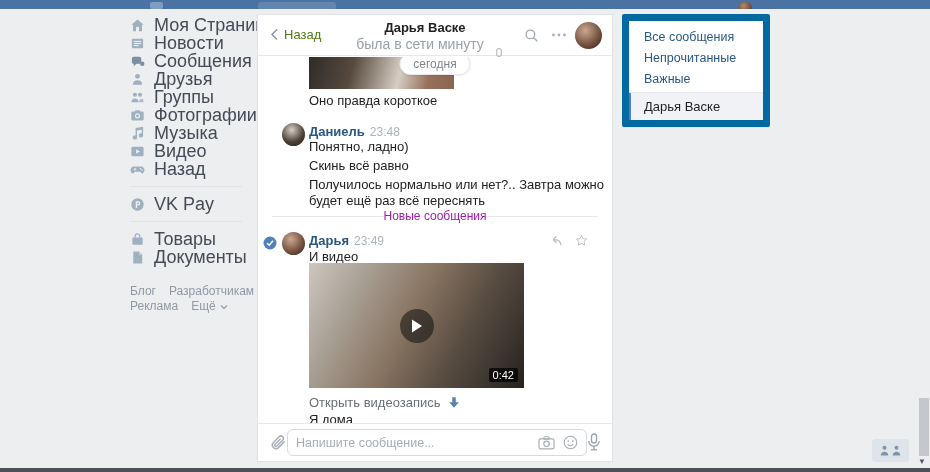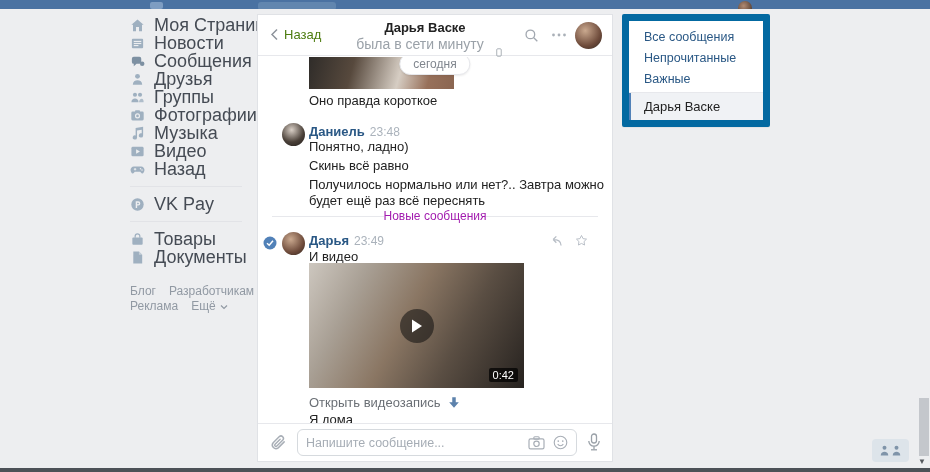--- a/index.html
+++ b/index.html
@@ -66,21 +66,21 @@
   .video-box { position:absolute; left:51px; top:206px; width:215px; height:125px; cursor:pointer;
                background:linear-gradient(118deg, #cdc7bf 0%, #a89f94 22%, #8a7663 45%, #5a4e43 68%, #26221f 100%); }
   .play-btn { position:absolute; left:50%; top:50%; transform:translate(-50%,-50%); width:34px; height:34px; border-radius:50%;
               background:rgba(15,15,15,.55); display:flex; align-items:center; justify-content:center; }
   .duration { position:absolute; right:6px; bottom:6px; background:rgba(0,0,0,.72); color:#fff; font-size:11px;
               padding:1px 4px; border-radius:2px; }
   .video-link { position:absolute; left:51px; top:338px; color:#6a6f75; display:flex; align-items:center; gap:6px; cursor:pointer; }
   .t2 { top:355px; }
 
   .input-bar { position:absolute; left:0; right:0; bottom:0; height:38px; background:#fff; border-top:1px solid #e7e8ec;
-               display:flex; align-items:center; padding:0 11px; gap:10px; }
+               display:flex; align-items:center; padding:0 11px; gap:0; }
   .clip { color:#a8aeb6; cursor:pointer; }
   .input-box { flex:1; height:27px; border:1px solid #d6dade; border-radius:6px; display:flex; align-items:center;
                padding:0 8px; gap:8px; background:#fff; }
   .input-box input { flex:1; border:none; outline:none; font-family:"Liberation Sans",sans-serif; font-size:12.5px; color:#222; min-width:0; }
   .input-box input::placeholder { color:#a6adb5; }
   .in-ic { color:#a8aeb6; cursor:pointer; }
   .mic { color:#9aa1a8; cursor:pointer; }
 
   
   .filters { position:absolute; left:622px; top:14px; width:148px; background:#fff; border:7px solid #0369a1;

